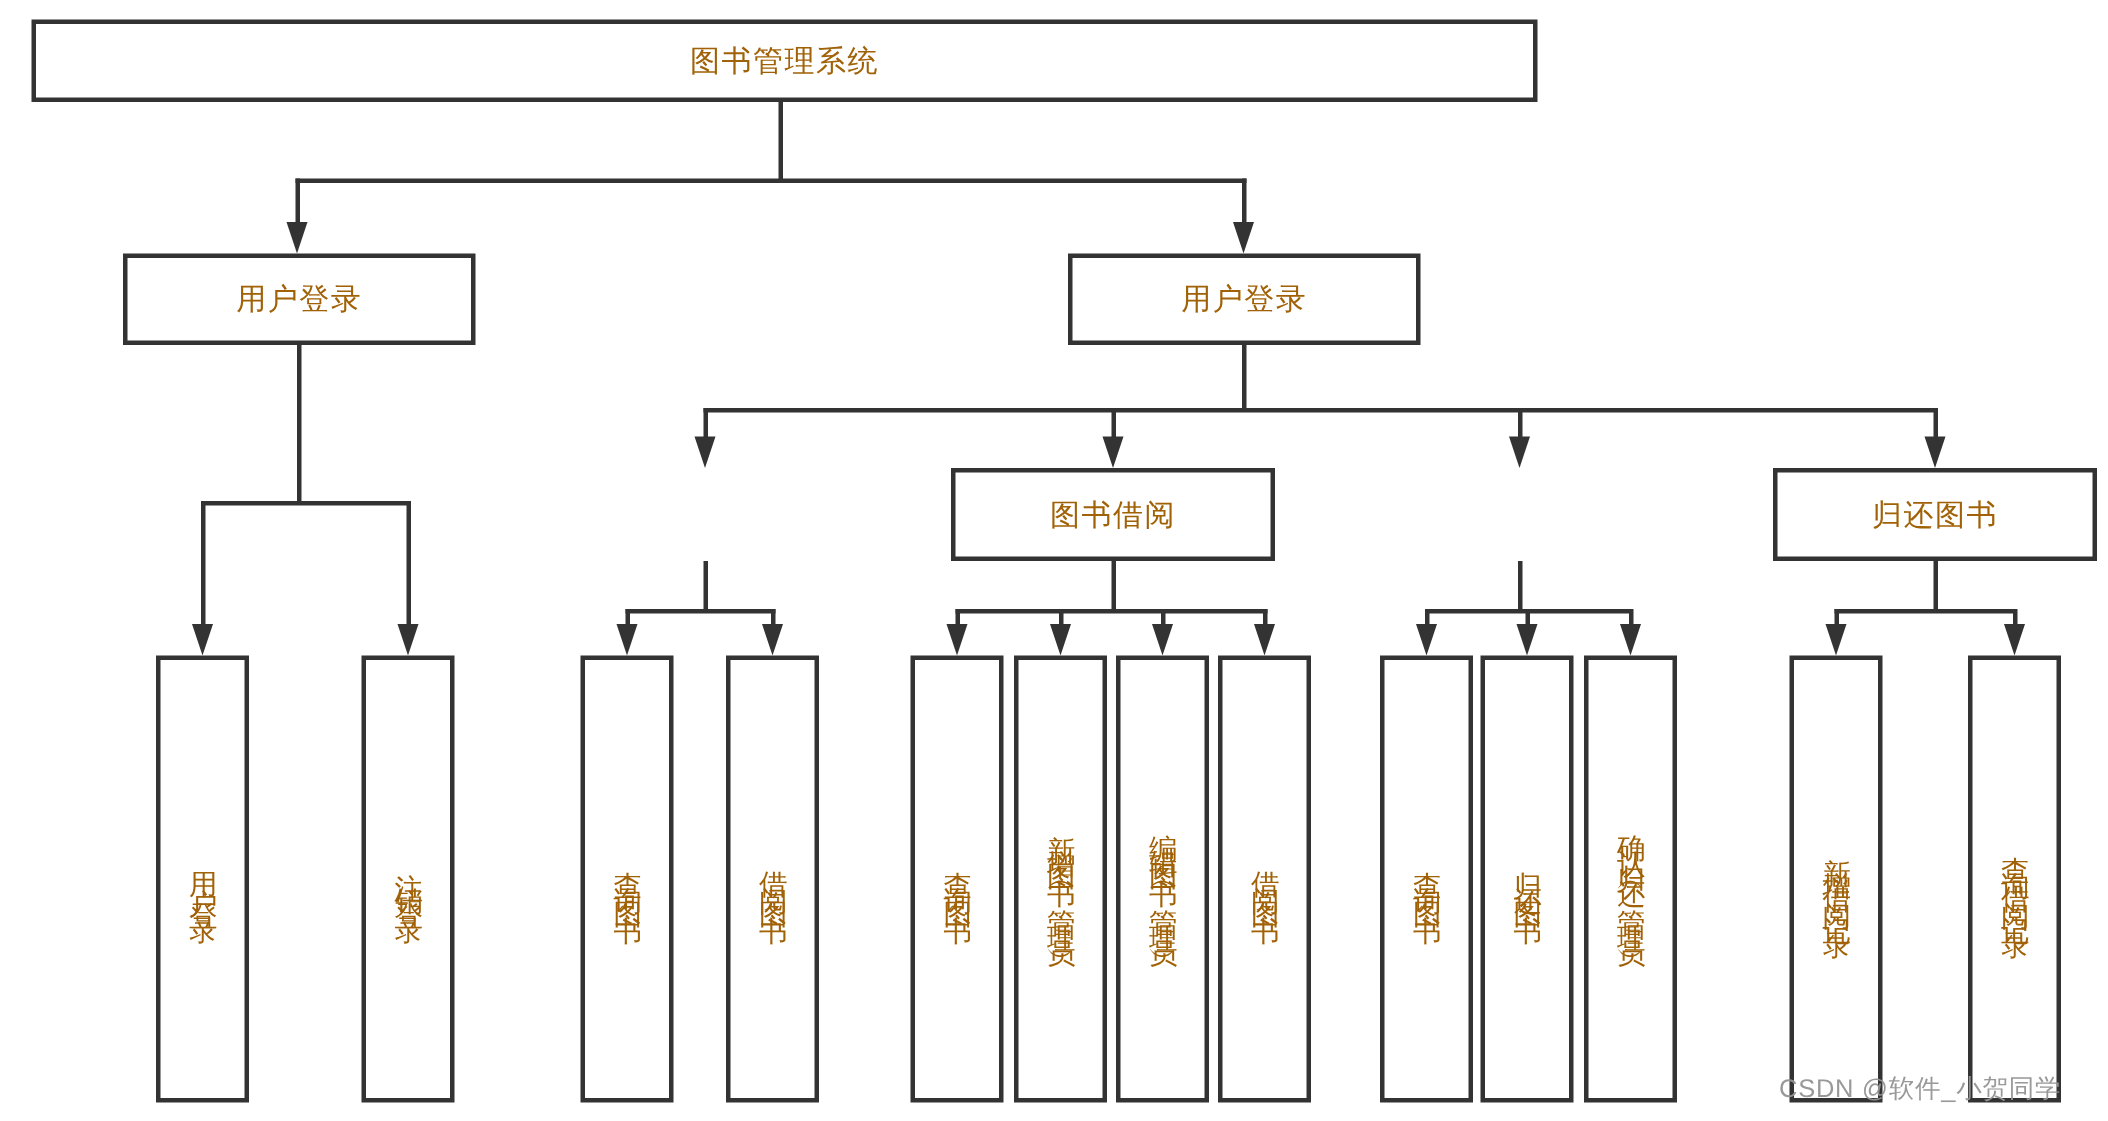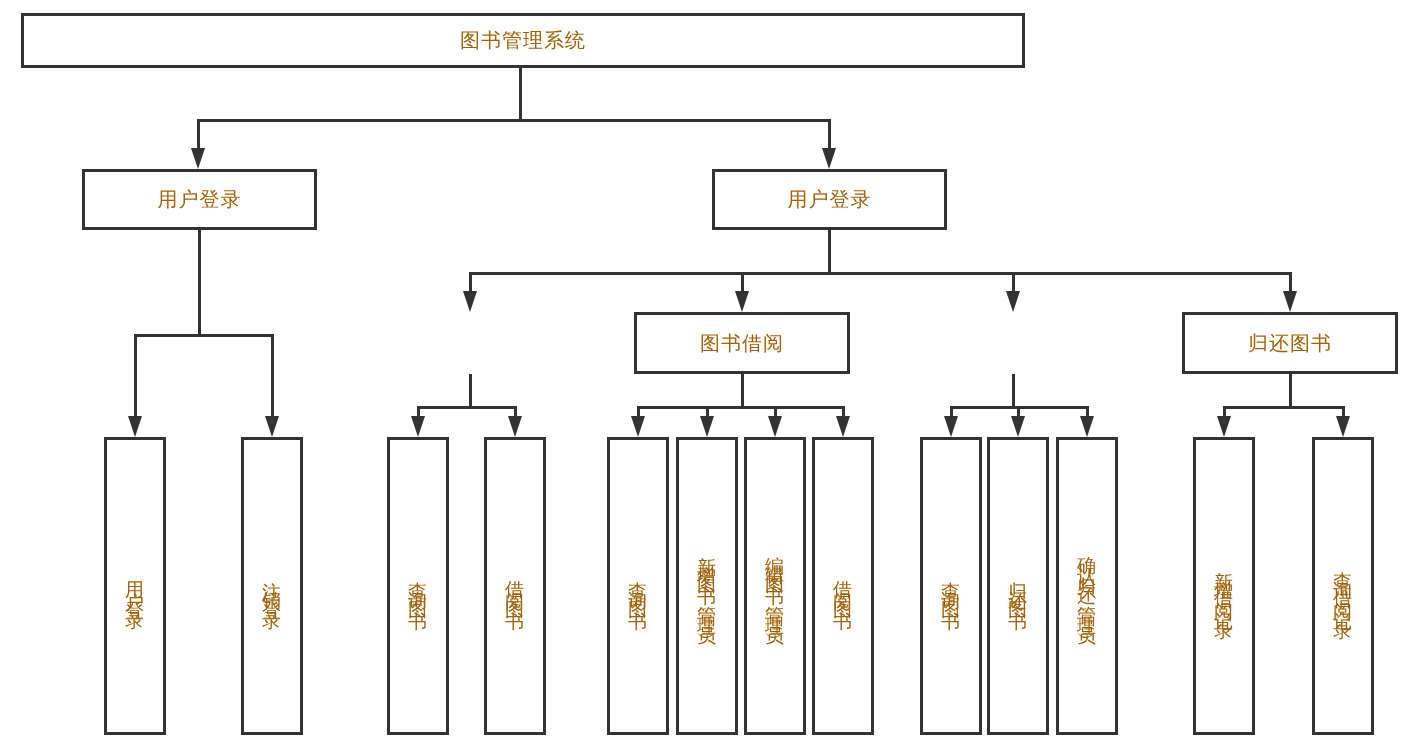--- a/index.html
+++ b/index.html
@@ -184,14 +184,15 @@
     <span class="vtext">确认归还（管理员）</span>
   </div>
 
   <div class="node v" style="left:1193px; top:437px; width:62px; height:298px;">
     <span class="vtext">新增借阅记录</span>
   </div>
   <div class="node v" style="left:1312px; top:437px; width:62px; height:298px;">
     <span class="vtext">查询借阅记录</span>
   </div>
 
+  <div class="watermark">CSDN @软件_小贺同学</div>
 
 </div>
 
 </body></html>

